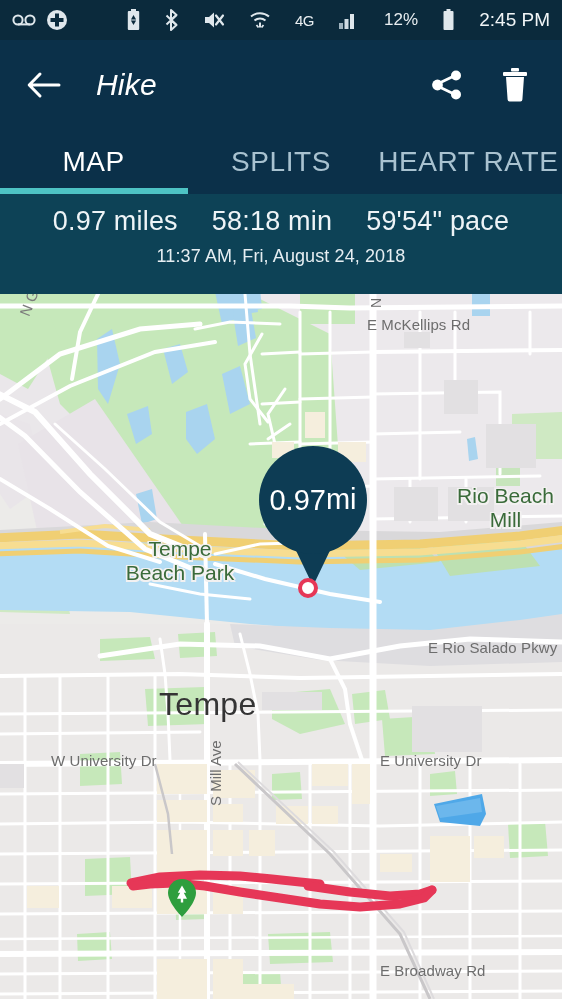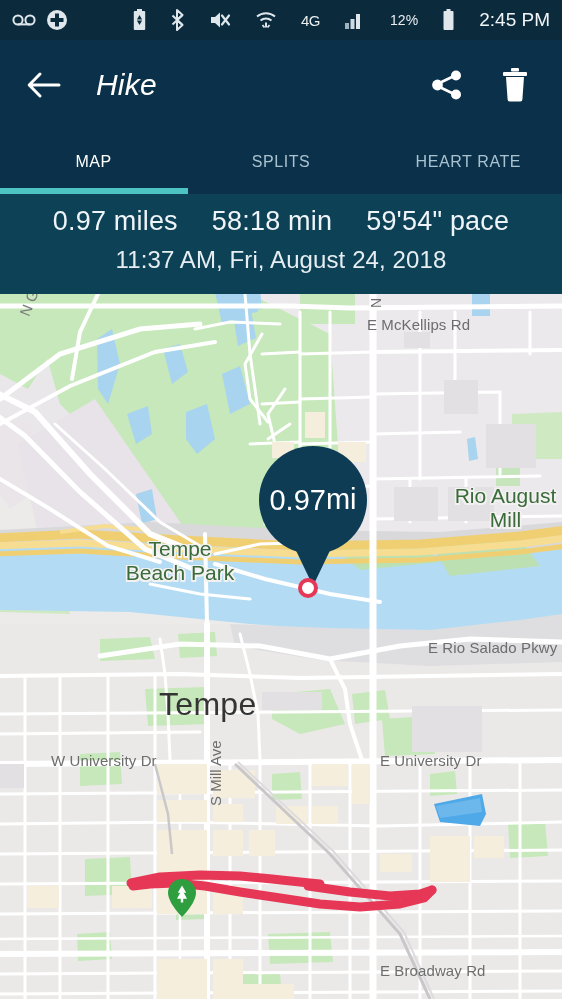--- a/index.html
+++ b/index.html
@@ -36,21 +36,21 @@
   .sb-right {
     margin-left: auto;
     display: flex;
     align-items: center;
     gap: 24px;
     padding-right: 12px;
   }
   .sb-icon { display: block; }
   .sb-text {
     color: #e9eef1;
-    font-size: 14px;
+    font-size: 17px;
     letter-spacing: .1px;
     white-space: nowrap;
   }
   .sb-time {
     color: #f1f5f7;
     font-size: 19px;
     white-space: nowrap;
   }
 
   
@@ -102,21 +102,21 @@
   .tab {
     flex: 1 1 0;
     display: flex;
     align-items: center;
     justify-content: center;
     position: relative;
     cursor: pointer;
     user-select: none;
   }
   .tab-label {
-    font-size: 16px;
+    font-size: 28px;
     letter-spacing: .6px;
     color: #a9c2d0;
     white-space: nowrap;
   }
   .tab.active .tab-label { color: #ffffff; }
   .tab-indicator {
     position: absolute;
     left: 0; top: 188px;
     width: 188px; height: 6px;
     background: #4ec3c4;
@@ -141,21 +141,21 @@
   }
   .stat {
     color: #eef4f7;
     font-size: 27px;
     white-space: nowrap;
     letter-spacing: .2px;
   }
   .stats-date {
     text-align: center;
     color: #e6eef2;
-    font-size: 24px;
+    font-size: 18px;
     margin-top: 9px;
     letter-spacing: .1px;
   }
 
   
   .map {
     position: absolute;
     left: 0; top: 294px;
     width: 562px; height: 705px;
     overflow: hidden;
@@ -551,21 +551,21 @@
     <div class="maplabel lbl-road-diag" style="left:16px; top:18px;">N Gal</div>
     <div class="maplabel lbl-road-v" style="left:368px; top:14px; font-size:14px;">N</div>
     <div class="maplabel lbl-road" style="left:367px; top:22px;">E McKellips Rd</div>
 
     <div class="maplabel lbl-park" style="left:116px; top:243px; width:128px;">
       <div>Tempe</div>
       <div>Beach Park</div>
     </div>
 
     <div class="maplabel lbl-park" style="left:448px; top:190px; width:115px;">
-      <div>Rio August</div>
+      <div>Rio Beach</div>
       <div>Mill</div>
     </div>
 
     <div class="maplabel lbl-road" style="left:428px; top:345px;">E Rio Salado Pkwy</div>
     <div class="maplabel lbl-city" style="left:159px; top:392px;">Tempe</div>
     <div class="maplabel lbl-road-v" style="left:207px; top:512px;">S Mill Ave</div>
     <div class="maplabel lbl-road" style="left:18px; top:458px;margin-left:33px;">W University Dr</div>
     <div class="maplabel lbl-road" style="left:380px; top:458px;">E University Dr</div>
     <div class="maplabel lbl-road" style="left:380px; top:668px;">E Broadway Rd</div>
 

